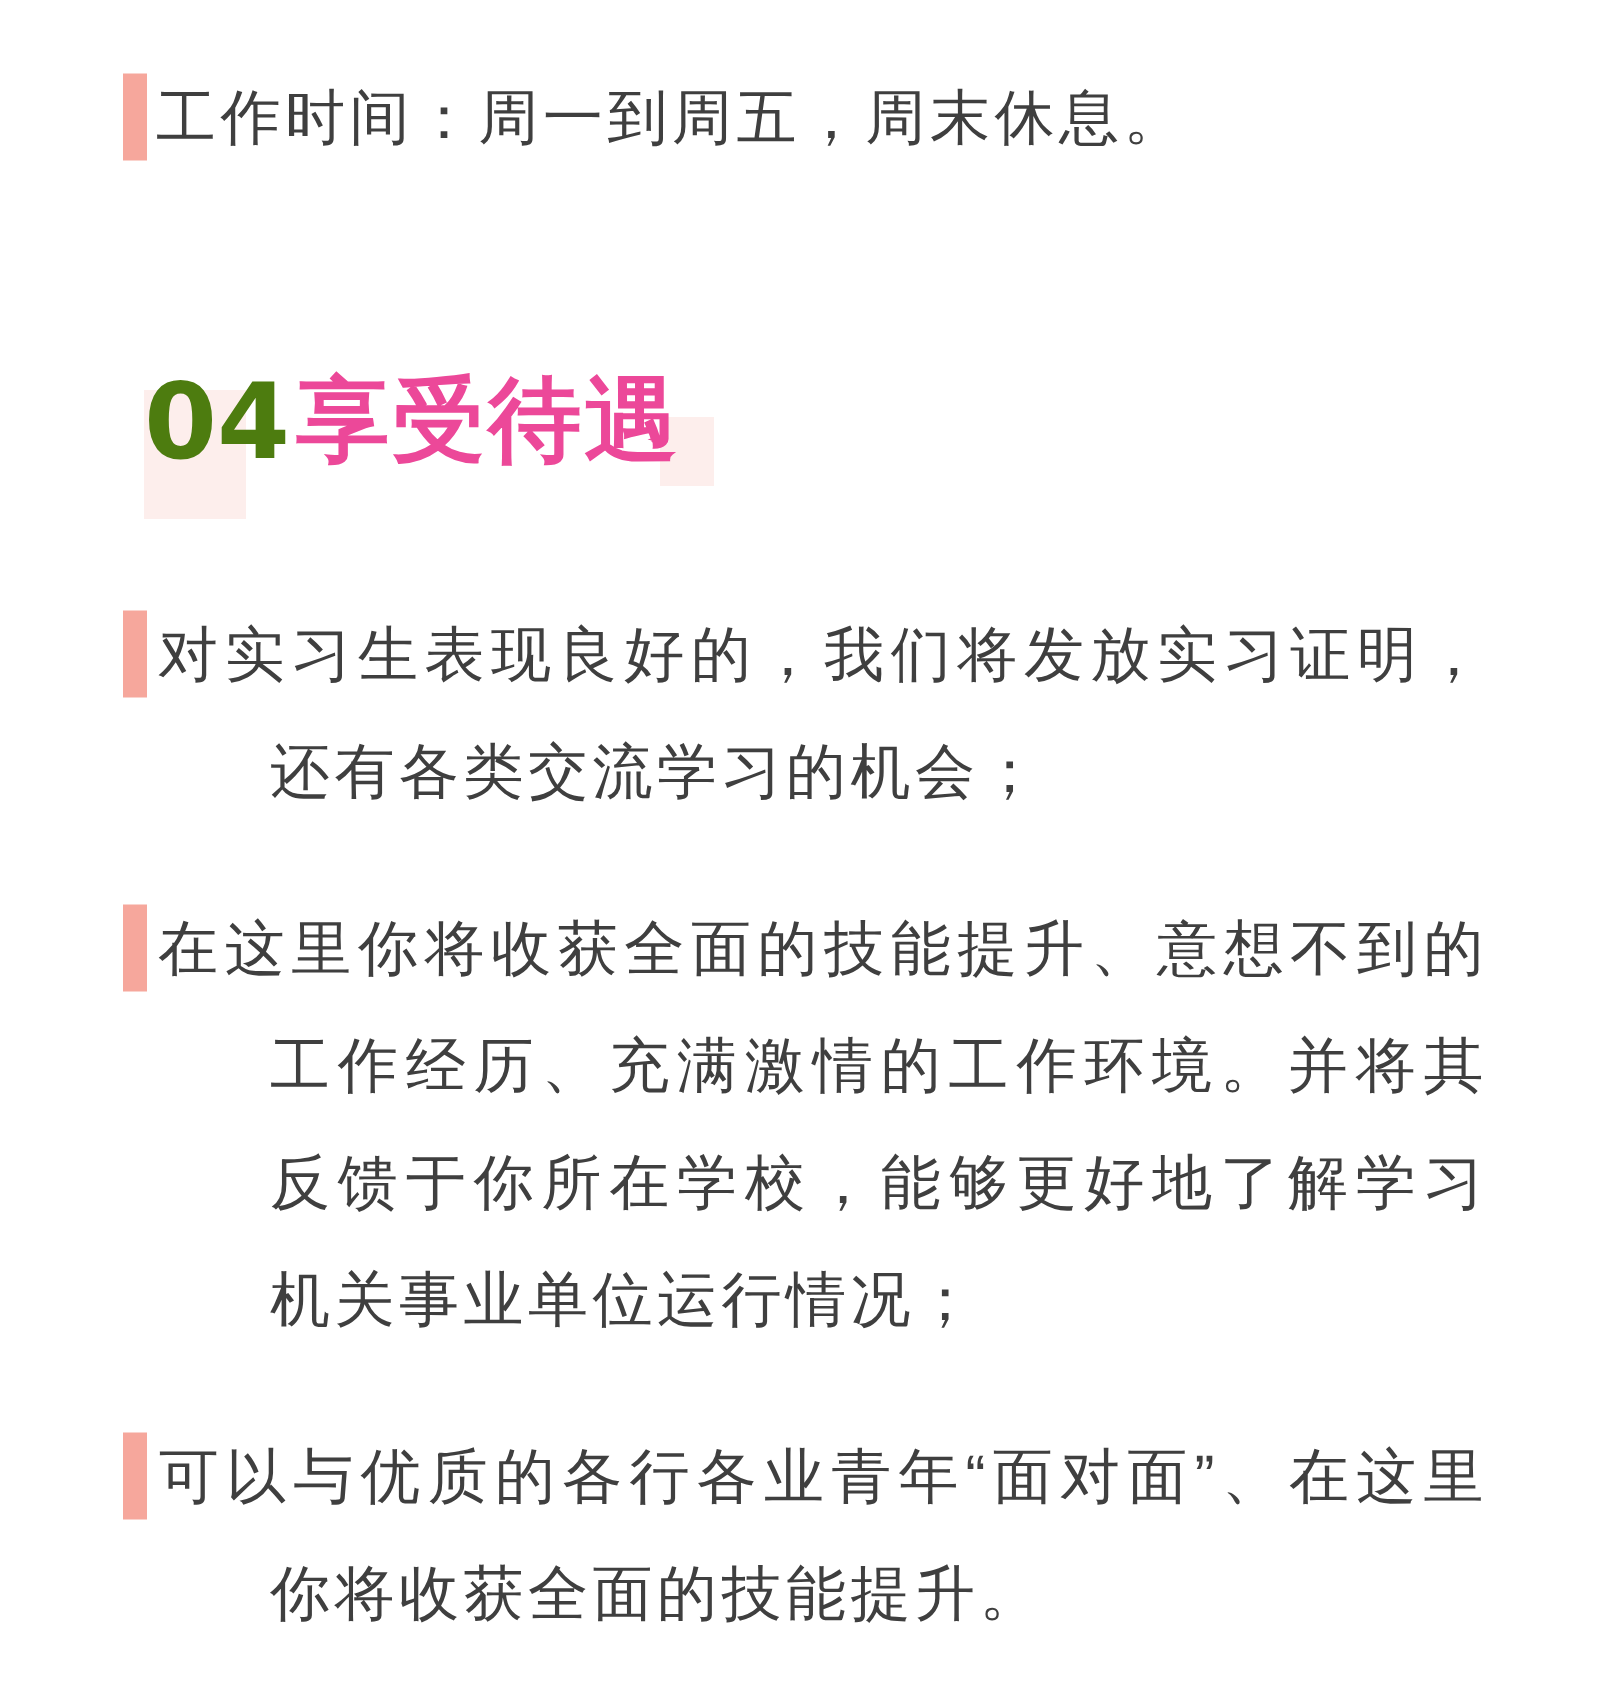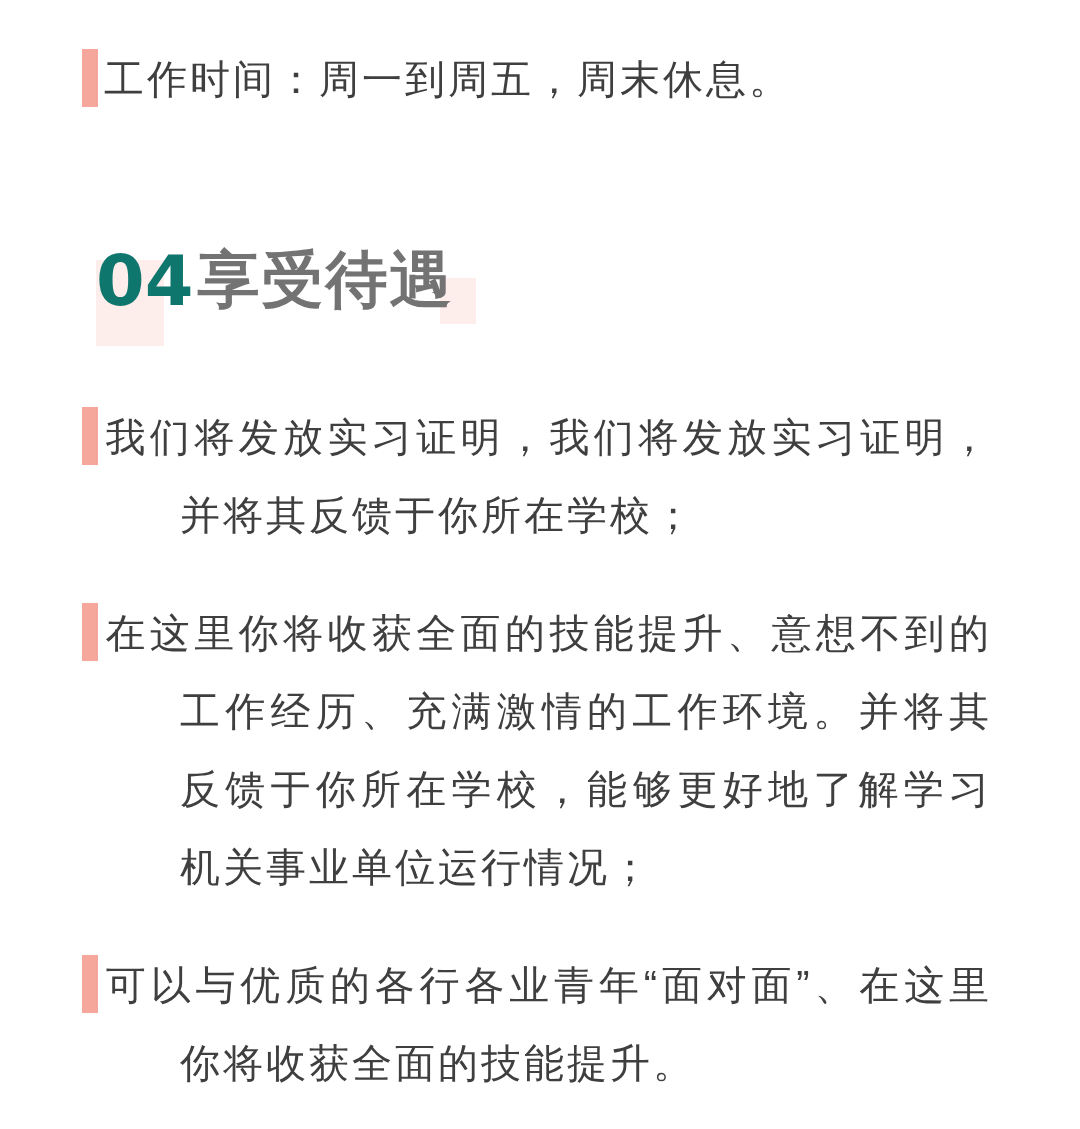--- a/index.html
+++ b/index.html
@@ -75,28 +75,28 @@
   .sec-inner {
     position: relative;
     z-index: 2;
     display: inline-block;
     white-space: nowrap;
   }
   .sec-num {
     font-family: "DejaVu Sans", sans-serif;
     font-size: 70px;
     font-weight: bold;
-    color: #0f766e;
+    color: #4d7c0f;
     letter-spacing: 0px;
     vertical-align: -4px;
   }
   .sec-title {
     font-size: 62px;
     font-weight: bold;
-    color: #737373;
+    color: #ec4899;
     letter-spacing: 2px;
     margin-left: 4px;
   }
 </style>
 </head>
 <body>
 
 <div class="page">
 
   <p class="para indent-block">
@@ -105,21 +105,21 @@
 
   <div class="section-head">
     <span class="sec-bg"></span>
     <span class="sec-bg2"></span>
     <span class="sec-inner">
       <span class="sec-num">04</span><span class="sec-title">享受待遇</span>
     </span>
   </div>
 
   <p class="para indent-block">
-    <span class="marker">1、</span><span>我们将发放实习证明，我们将发放实习证明，并将其反馈于你所在学校；</span>
+    <span class="marker">1、</span><span>对实习生表现良好的，我们将发放实习证明，还有各类交流学习的机会；</span>
   </p>
 
   <p class="para indent-block">
     <span class="marker">2、</span><span>在这里你将收获全面的技能提升、意想不到的工作经历、充满激情的工作环境。并将其反馈于你所在学校，能够更好地了解学习机关事业单位运行情况；</span>
   </p>
 
   <p class="para indent-block">
     <span class="marker">3、</span><span>可以与优质的各行各业青年“面对面”、在这里你将收获全面的技能提升。</span>
   </p>
 

